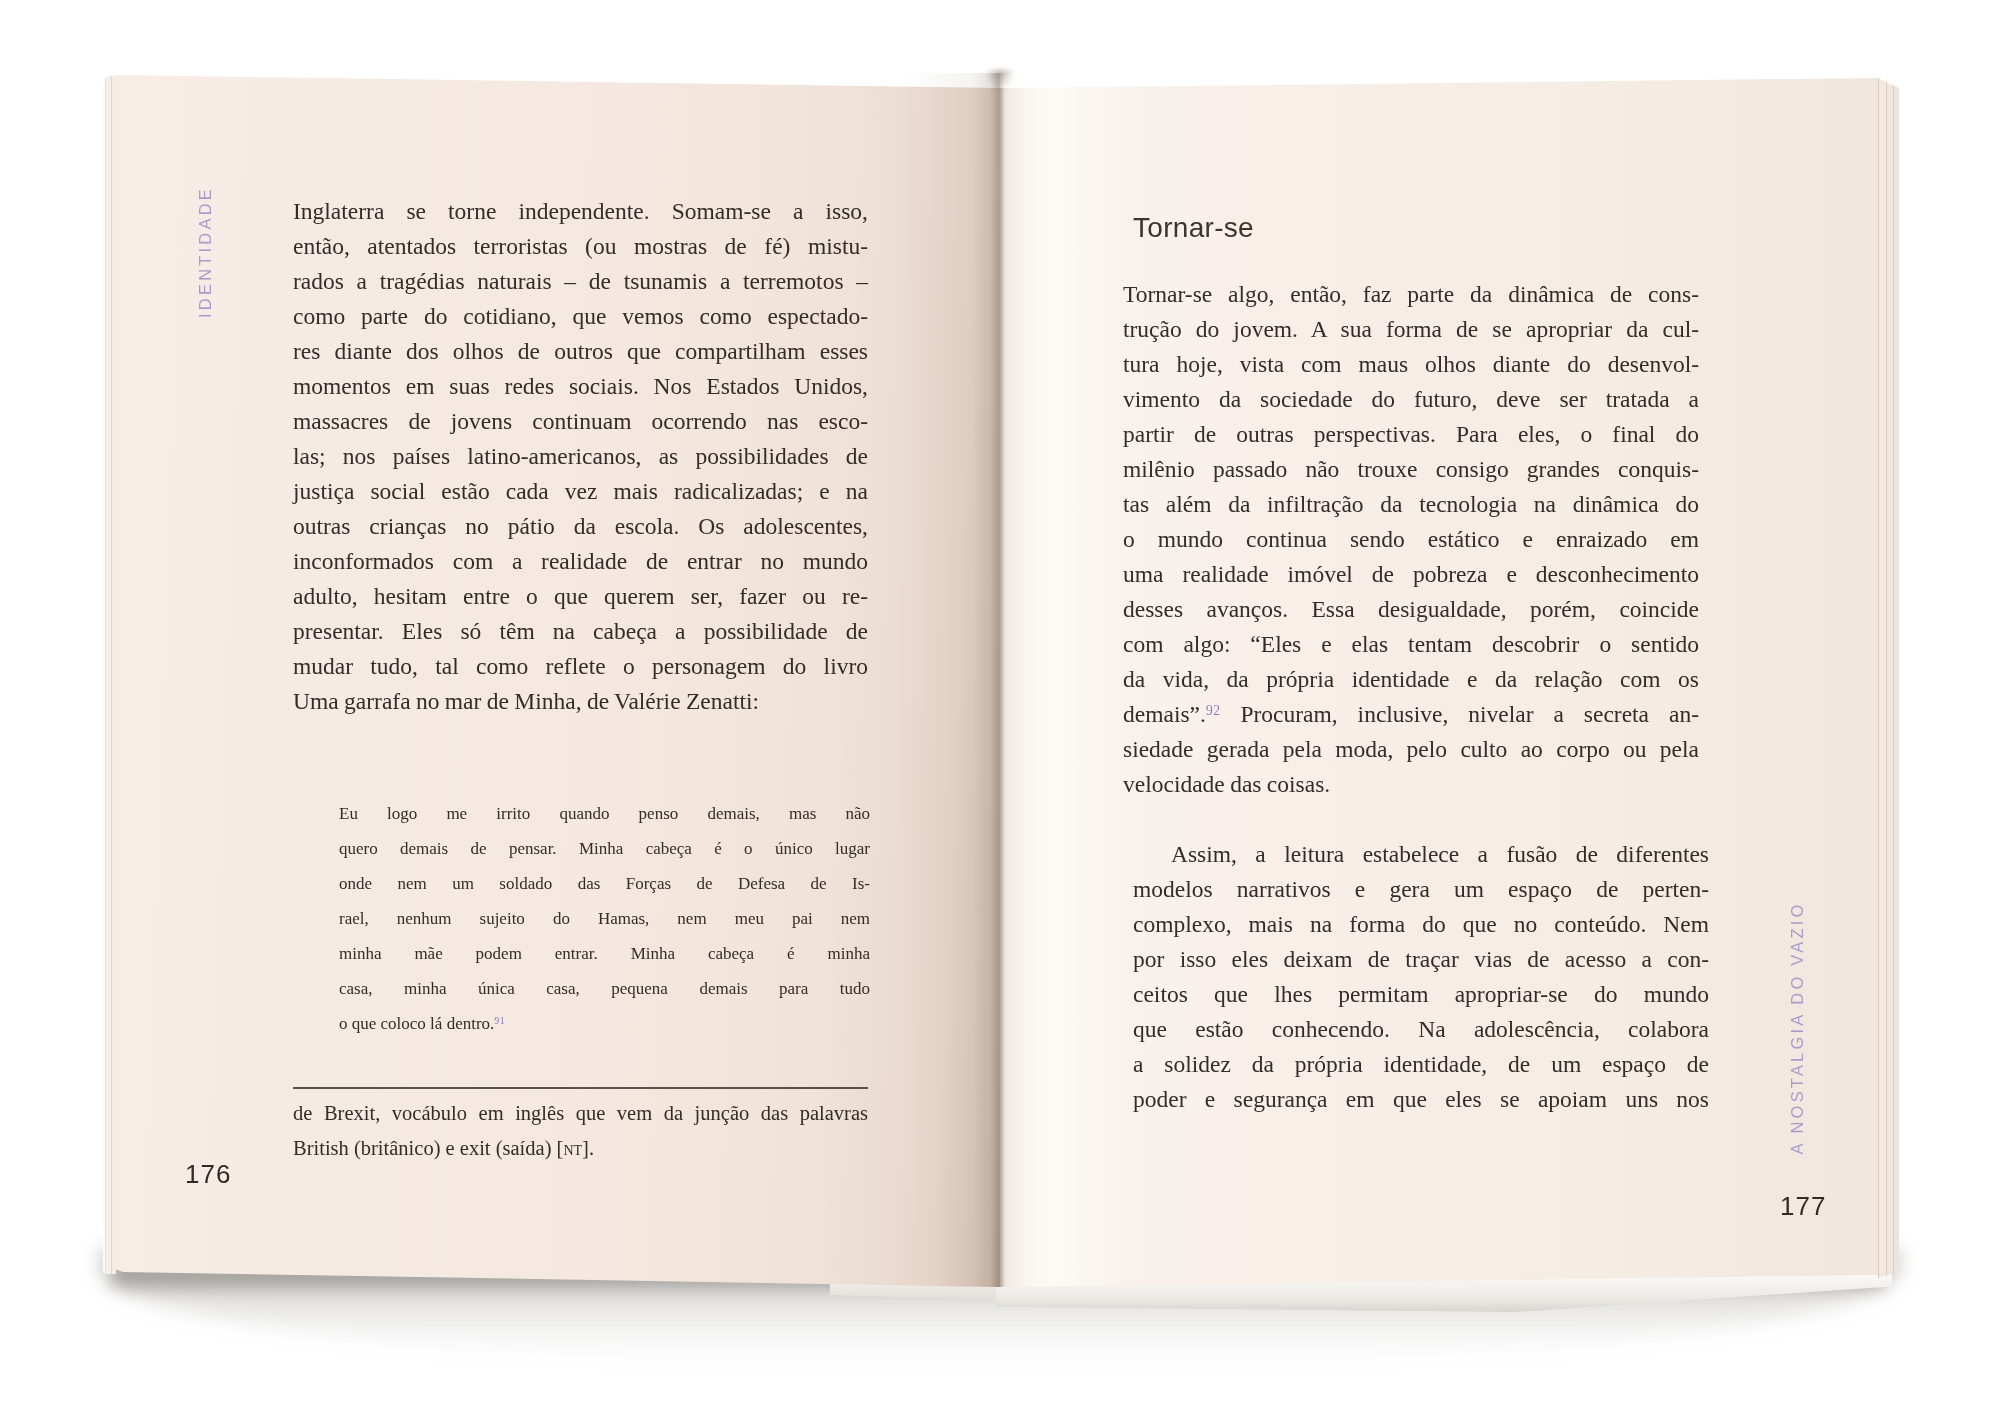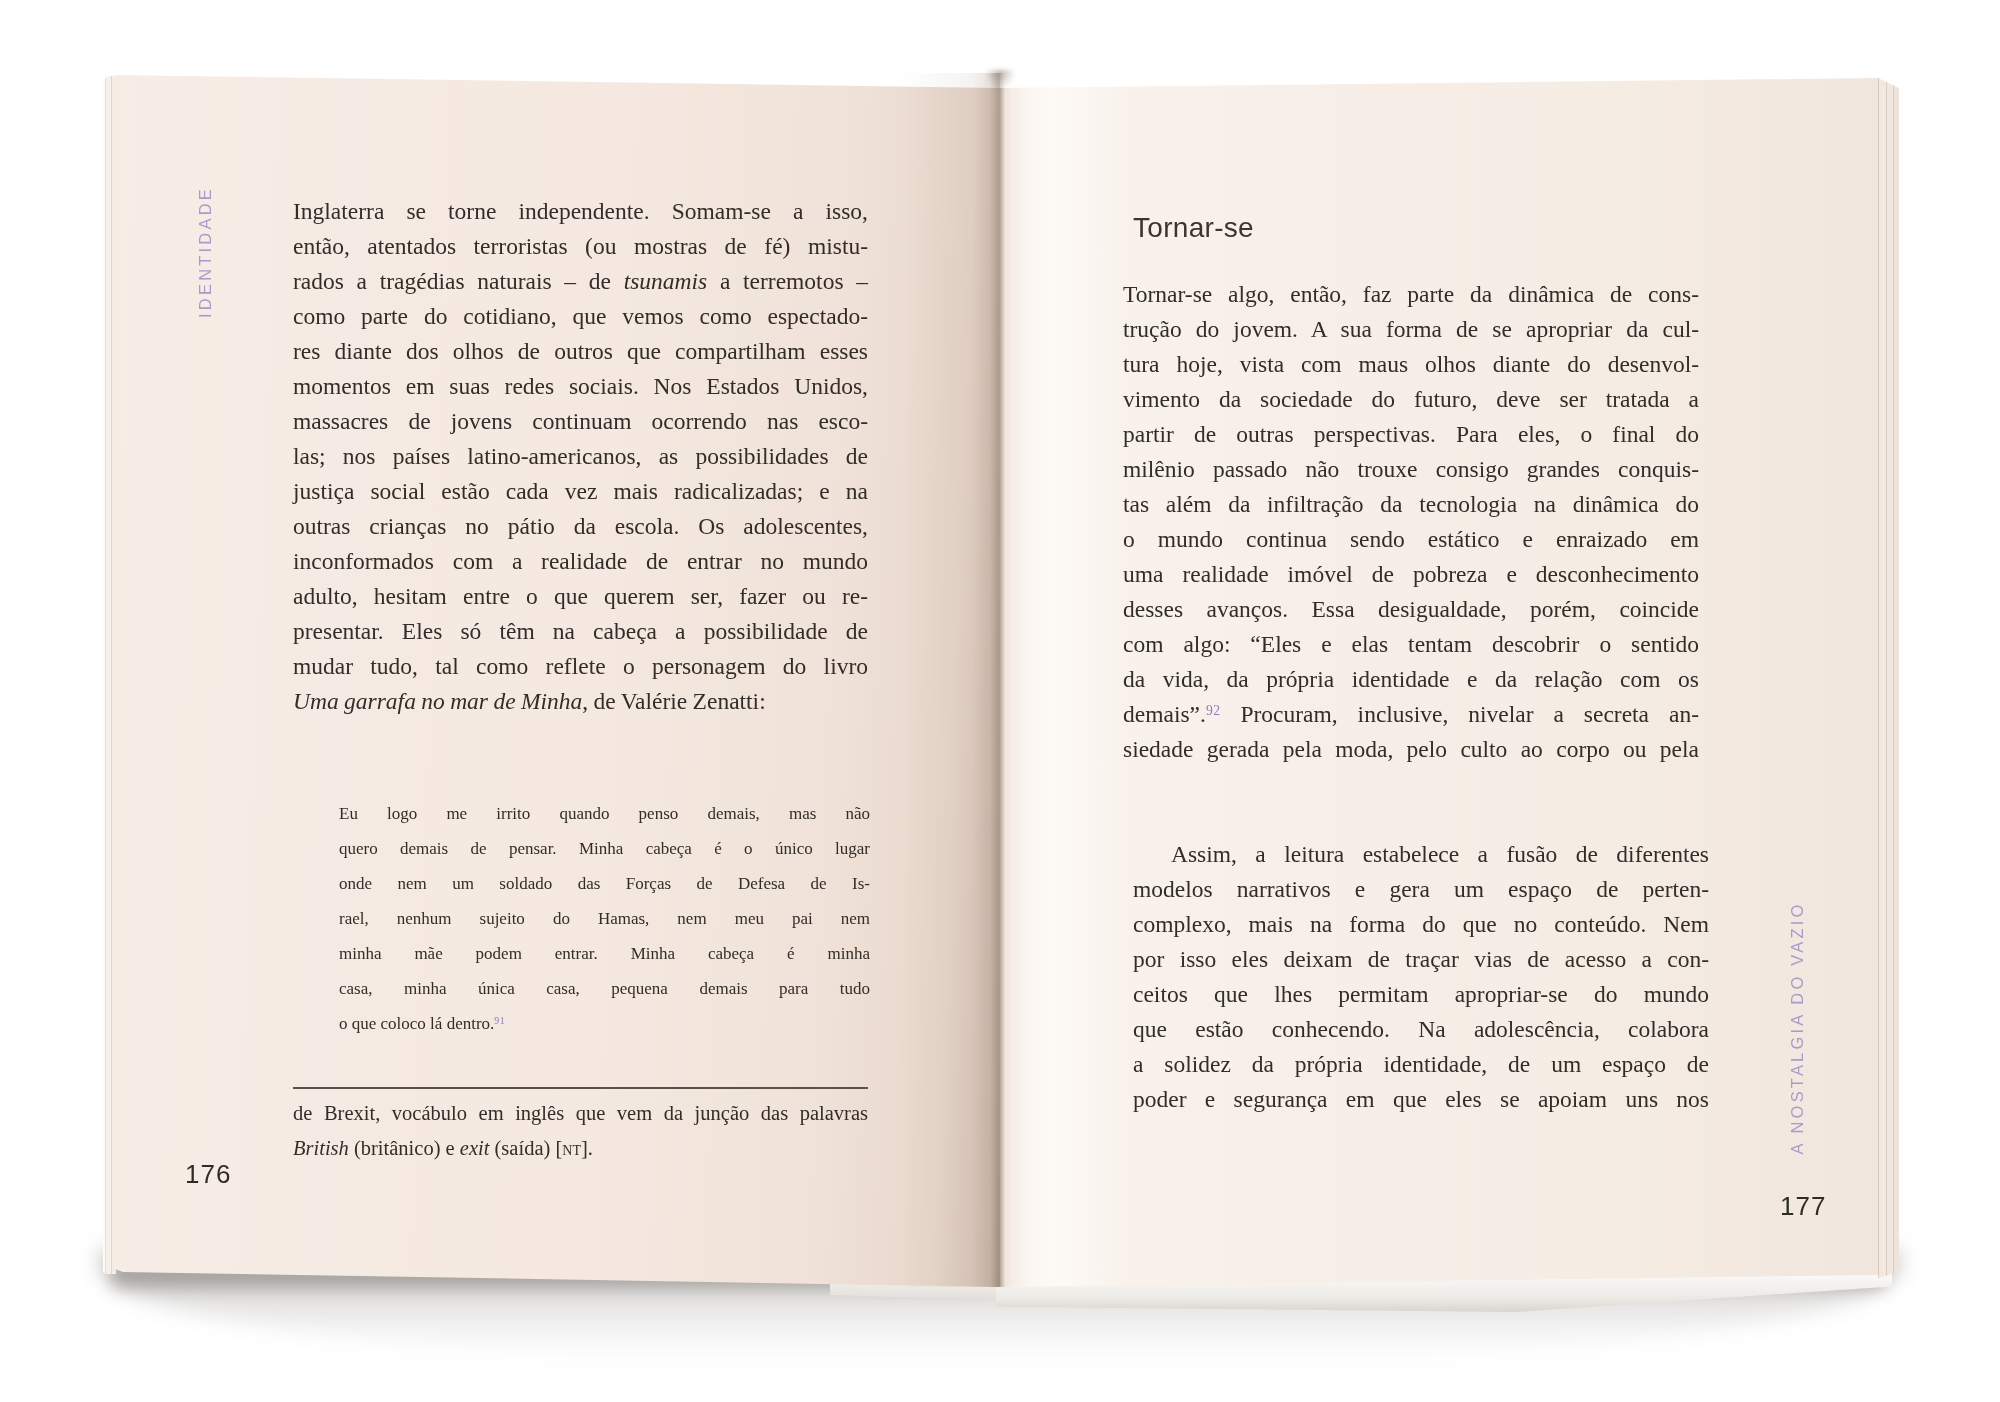--- a/index.html
+++ b/index.html
@@ -44,21 +44,21 @@
       rgba(255,252,248,.16) 52.5%,rgba(255,252,248,.28) 56%,
       rgba(255,252,248,.10) 63%,rgba(255,255,255,0) 72%);}
   .spine-notch{position:absolute;left:984px;top:70px;width:32px;height:22px;pointer-events:none;
     background:radial-gradient(ellipse at 50% 0,rgba(118,96,80,.5),rgba(118,96,80,0) 65%);filter:blur(2px);}
 
   
   .tcol{position:absolute;color:#322d28;}
   .tline{text-align:justify;text-align-last:justify;}
   .tlast{text-align-last:left;}
   .tindent{text-indent:38px;}
-  .it{font-style:italic;}
+  .it{}
   .sup{font-size:.58em;vertical-align:.48em;line-height:0;color:#8b7dbd;letter-spacing:.5px;}
   .sc{font-variant:small-caps;text-transform:lowercase;}
 
   .body-left{left:178px;top:121px;width:575px;font-size:23.5px;line-height:35px;word-spacing:-0.5px;}
   .quote-left{left:224px;top:723px;width:531px;font-size:17px;line-height:35px;}
   .fn-rule{position:absolute;left:178px;top:1014px;width:575px;height:2px;background:#57514a;}
   .fnote-left{left:178px;top:1023px;width:575px;font-size:20.5px;line-height:35px;}
 
   .heading-right{position:absolute;left:133px;top:139px;font-family:"Liberation Sans",sans-serif;
     font-size:28px;line-height:32px;color:#3b352e;letter-spacing:.3px;}
@@ -134,20 +134,21 @@
         <div class="tline"><span>partir de outras perspectivas. Para eles, o final do</span></div>
         <div class="tline"><span>milênio passado não trouxe consigo grandes conquis-</span></div>
         <div class="tline"><span>tas além da infiltração da tecnologia na dinâmica do</span></div>
         <div class="tline"><span>o mundo continua sendo estático e enraizado em</span></div>
         <div class="tline"><span>uma realidade imóvel de pobreza e desconhecimento</span></div>
         <div class="tline"><span>desses avanços. Essa desigualdade, porém, coincide</span></div>
         <div class="tline"><span>com algo: “Eles e elas tentam descobrir o sentido</span></div>
         <div class="tline"><span>da vida, da própria identidade e da relação com os</span></div>
         <div class="tline"><span>demais”.</span><span class="sup">92</span><span> Procuram, inclusive, nivelar a secreta an-</span></div>
         <div class="tline"><span>siedade gerada pela moda, pelo culto ao corpo ou pela</span></div>
+        <div class="tline tlast"><span>velocidade das coisas.</span></div>
       </div>
     <div class="tcol body-right2">
         <div class="tline tindent"><span>Assim, a leitura estabelece a fusão de diferentes</span></div>
         <div class="tline"><span>modelos narrativos e gera um espaço de perten-</span></div>
         <div class="tline"><span>complexo, mais na forma do que no conteúdo. Nem</span></div>
         <div class="tline"><span>por isso eles deixam de traçar vias de acesso a con-</span></div>
         <div class="tline"><span>ceitos que lhes permitam apropriar-se do mundo</span></div>
         <div class="tline"><span>que estão conhecendo. Na adolescência, colabora</span></div>
         <div class="tline"><span>a solidez da própria identidade, de um espaço de</span></div>
         <div class="tline"><span>poder e segurança em que eles se apoiam uns nos</span></div>

